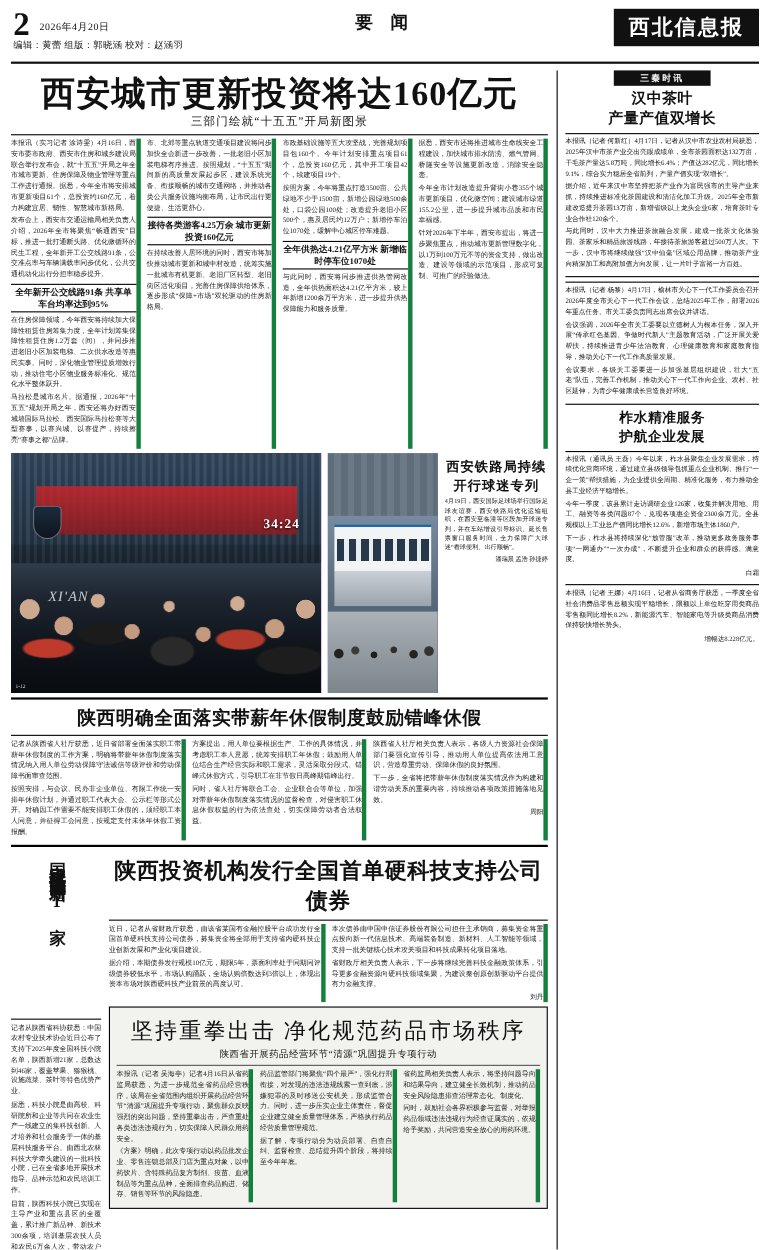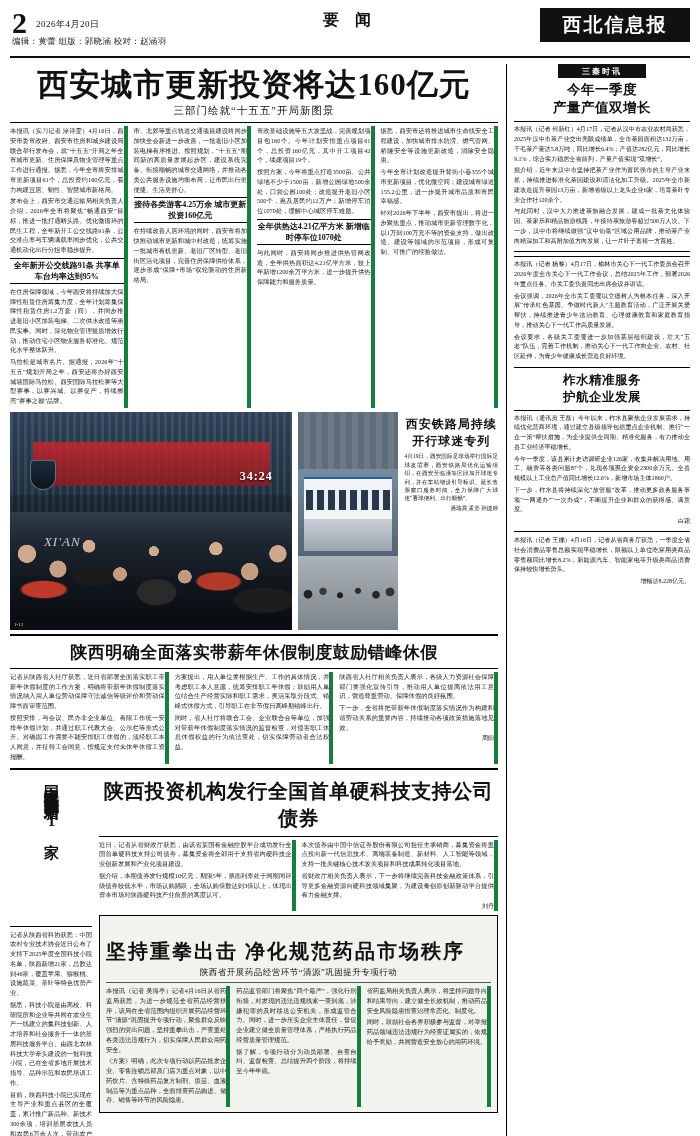--- a/index.html
+++ b/index.html
@@ -27,21 +27,21 @@
   .byline {
     position:absolute; left:2px; top:30px;
     font-size:8.5px; letter-spacing:0.3px; color:#222;
   }
   .head-center {
     position:absolute; left:0; right:0; top:4px;
     text-align:center; font-size:16px; font-weight:bold; letter-spacing:6px;
   }
   .nameplate {
     position:absolute; right:0; top:2px;
-    width:150px; height:34px;
+    width:132px; height:34px;
     background:#111; color:#fff;
     display:flex; align-items:center; justify-content:center;
     font-size:19px; font-weight:bold; letter-spacing:2px;
     font-family:"Liberation Serif", serif;
   }
 
   
   .body-wrap { display:flex; gap:8px; margin-top:6px; }
   .left-zone { width:488px; }
   .right-zone { width:184px; border-left:1px solid #000; padding-left:7px; }
@@ -194,22 +194,22 @@
     font-size:15px; font-weight:bold; letter-spacing:2px;
     height:150px; margin:0 auto;
   }
 
   
   .adbox {
     border:1px solid #000; padding:4px 6px 5px 6px; margin-top:4px;
     background:#f2f2ef;
   }
   .ad-hl {
-    font-size:20px; font-weight:bold; letter-spacing:2px;
-    margin:18px 0 2px 0;
+    text-align:center; font-size:20px; font-weight:normal; letter-spacing:2px;
+    margin:4px 0 2px 0;
   }
   .ad-sub { text-align:center; font-size:8.5px; margin-bottom:3px; letter-spacing:0.5px; }
 
   .small-rule { border-top:1px solid #555; margin:3px 0; }
 </style>
 </head>
 <body>
 
 <div class="page">
 
@@ -361,21 +361,21 @@
           </div>
         </div>
       </div>
 
     </div>
 
     <div class="right-zone">
       <div class="r-flag">三秦时讯</div>
 
       <div>
-        <div class="r-hl" style="white-space:pre-line;">今年一季度
+        <div class="r-hl" style="white-space:pre-line;">汉中茶叶
 产量产值双增长</div>
         <div class="rule-thin"></div>
         <p class="r-p">本报讯（记者  何新红）4月17日，记者从汉中市农业农村局获悉，2025年汉中市茶产业交出亮眼成绩单，全市茶园面积达132万亩，干毛茶产量达5.8万吨，同比增长6.4%；产值达282亿元，同比增长9.1%，综合实力稳居全省前列，产量产值实现“双增长”。</p>
         <p class="r-p">据介绍，近年来汉中市坚持把茶产业作为富民强市的主导产业来抓，持续推进标准化茶园建设和清洁化加工升级。2025年全市新建改造提升茶园13万亩，新增省级以上龙头企业6家，培育茶叶专业合作社120余个。</p>
         <p class="r-p">与此同时，汉中大力推进茶旅融合发展，建成一批茶文化体验园、茶家乐和精品旅游线路，年接待茶旅游客超过500万人次。下一步，汉中市将继续做强“汉中仙毫”区域公用品牌，推动茶产业向精深加工和高附加值方向发展，让一片叶子富裕一方百姓。</p>
       </div>
 
       <div class="r-rule"></div>
 
       <div>

